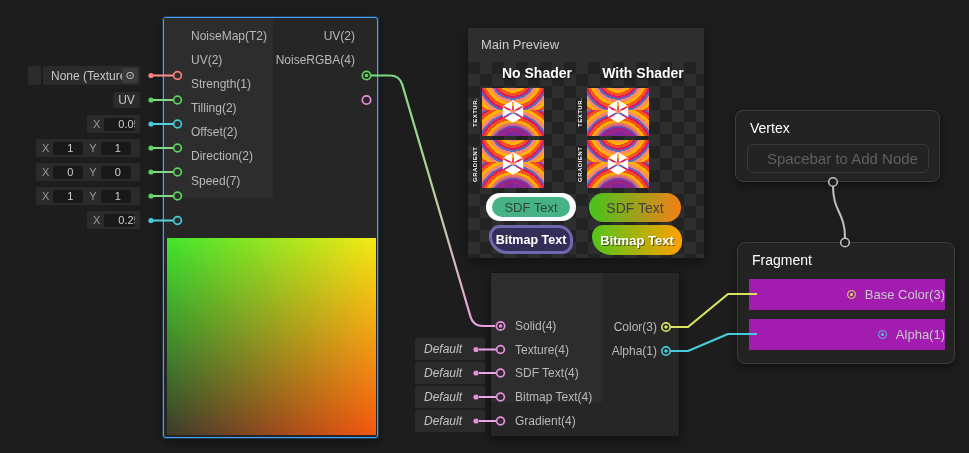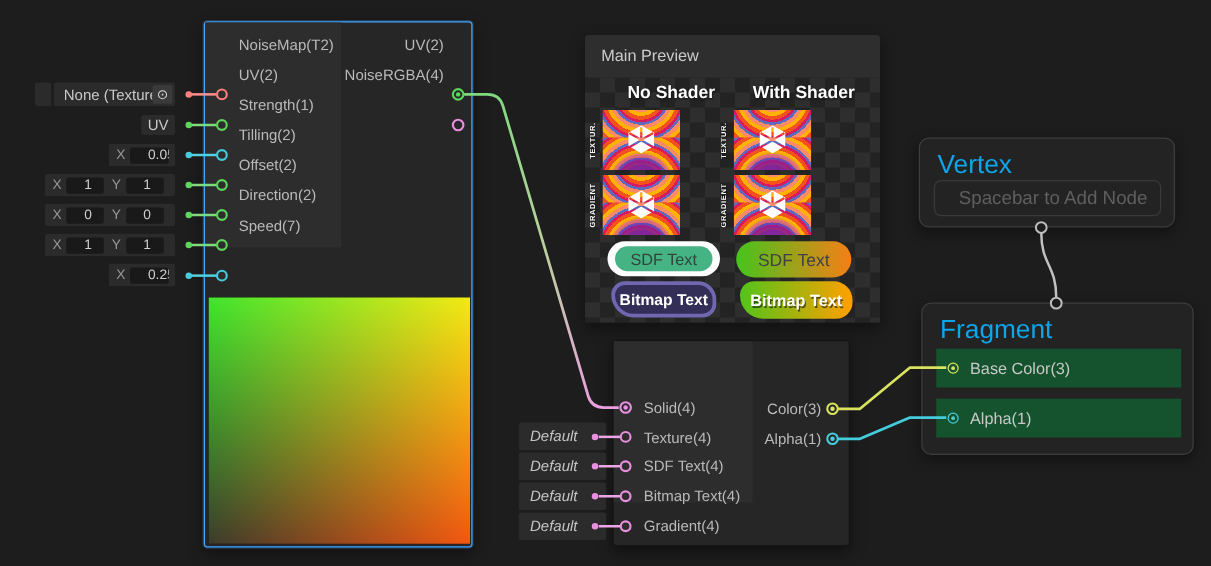--- a/index.html
+++ b/index.html
@@ -59,24 +59,24 @@
             background:linear-gradient(90deg,#53c41a,#ffa000);display:flex;align-items:center;justify-content:center;
             font-size:13px;font-weight:bold;color:#fff;text-shadow:1px 1px 0 rgba(0,0,0,.55);}
 
   
   .default-box{position:absolute;left:415px;width:70px;height:22px;background:#2b2b2b;border-radius:2px;
                color:#c4c4c4;font-size:12px;display:flex;align-items:center;padding-left:9px;z-index:2;font-style:italic;}
 
   
   .mnode{position:absolute;background:#232323;border:1px solid #3d3d3d;border-radius:8px;
          box-shadow:0 4px 10px rgba(0,0,0,.4);}
-  .mnode-title{position:absolute;left:14px;top:9px;font-size:21px;color:#0ea5e9;}
+  .mnode-title{position:absolute;left:14px;top:9px;font-size:14px;color:#ffffff;}
   .spacebar-box{position:absolute;left:11px;top:33px;width:182px;height:29px;border:1px solid #393939;
                 border-radius:6px;line-height:27px;padding-left:19px;font-size:15px;color:#5f5f5f;white-space:nowrap;overflow:hidden;}
-  .frag-row{position:absolute;left:11px;width:196px;height:31px;background:#14532d;display:flex;align-items:center;}
+  .frag-row{position:absolute;left:11px;width:196px;height:31px;background:#a21caf;display:flex;align-items:center;justify-content:flex-end;}
   .fport{width:9px;height:9px;border-radius:50%;margin-left:9px;display:flex;align-items:center;justify-content:center;flex:0 0 auto;}
   .fport i{display:block;width:3px;height:3px;border-radius:50%;}
   .fport.yellow{border:1.5px solid #d9e35f;} .fport.yellow i{background:#d9e35f;}
   .fport.cyan{border:1.5px solid #45ccdc;} .fport.cyan i{background:#45ccdc;}
   .frag-label{margin-left:9px;font-size:13px;color:#c8c8c8;}
 
   svg.wires{position:absolute;left:0;top:0;z-index:3;pointer-events:none;}
 </style>
 </head>
 <body>

